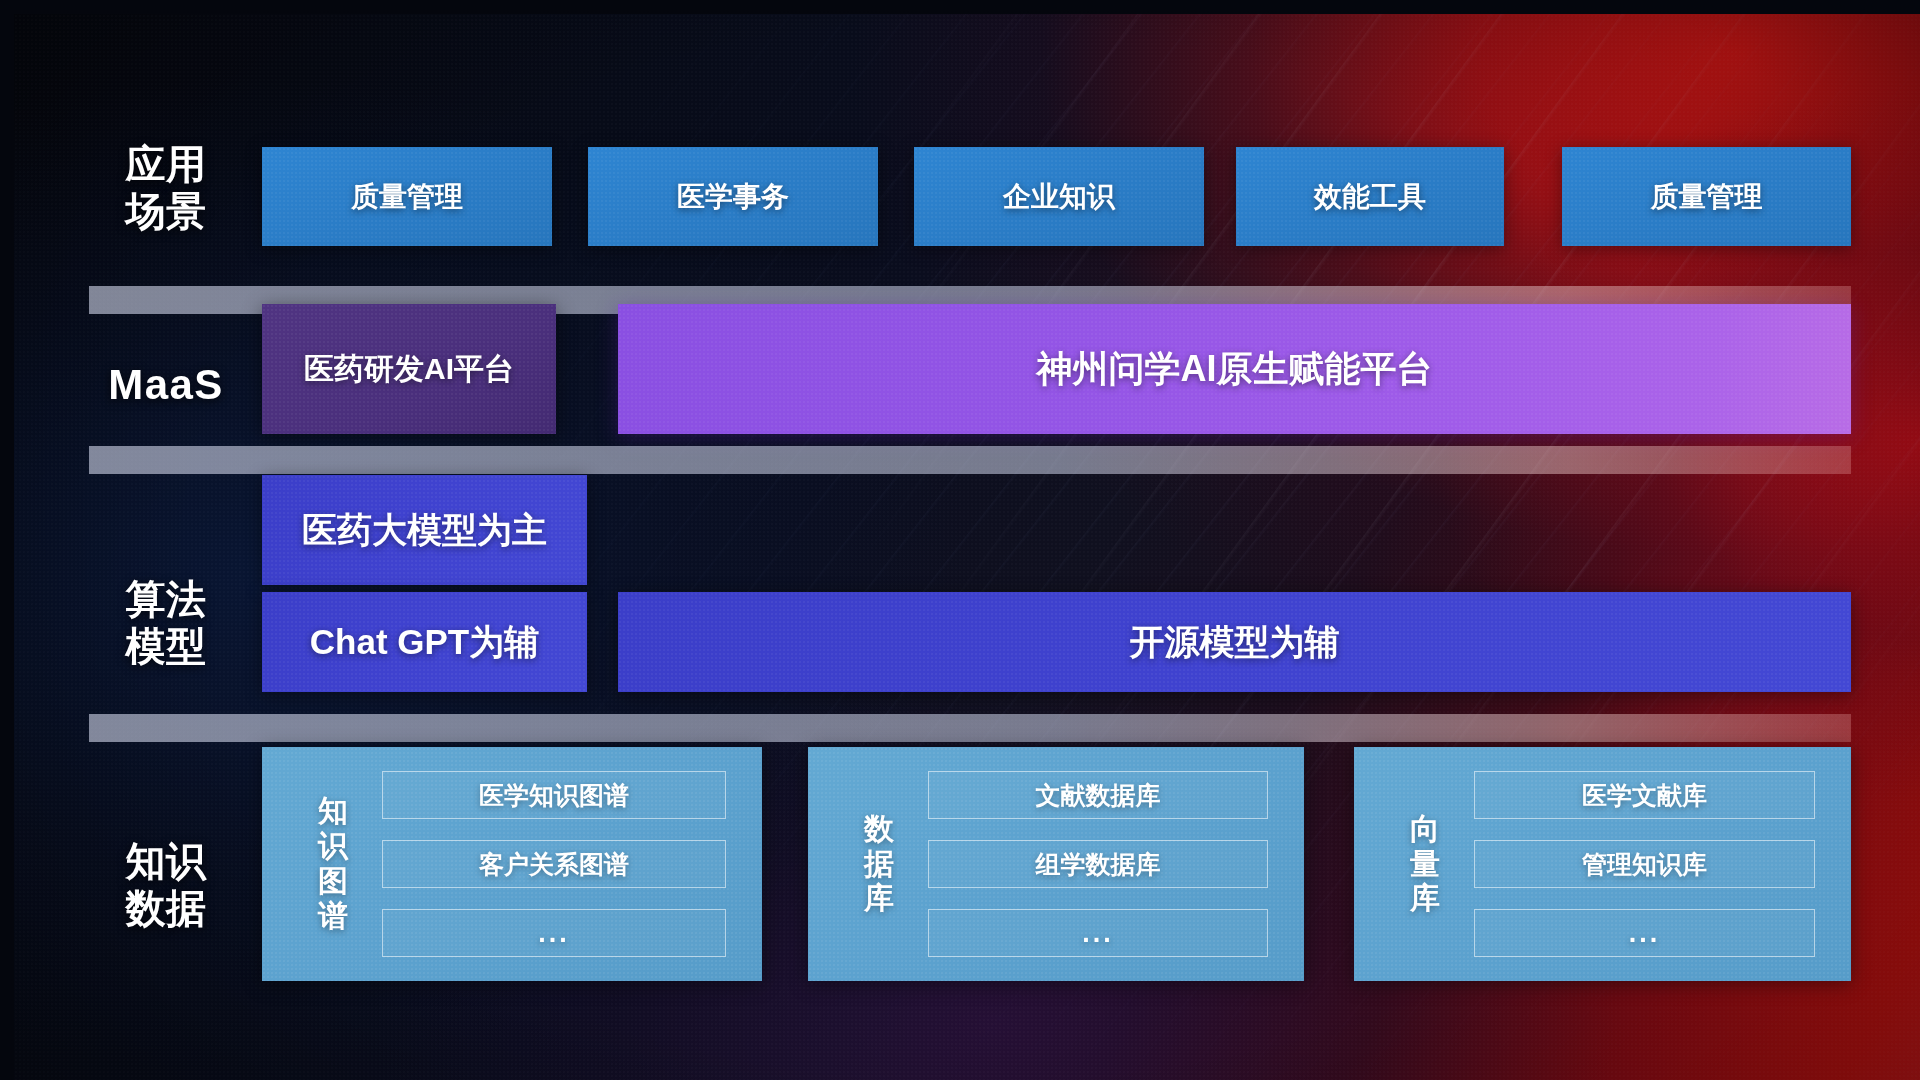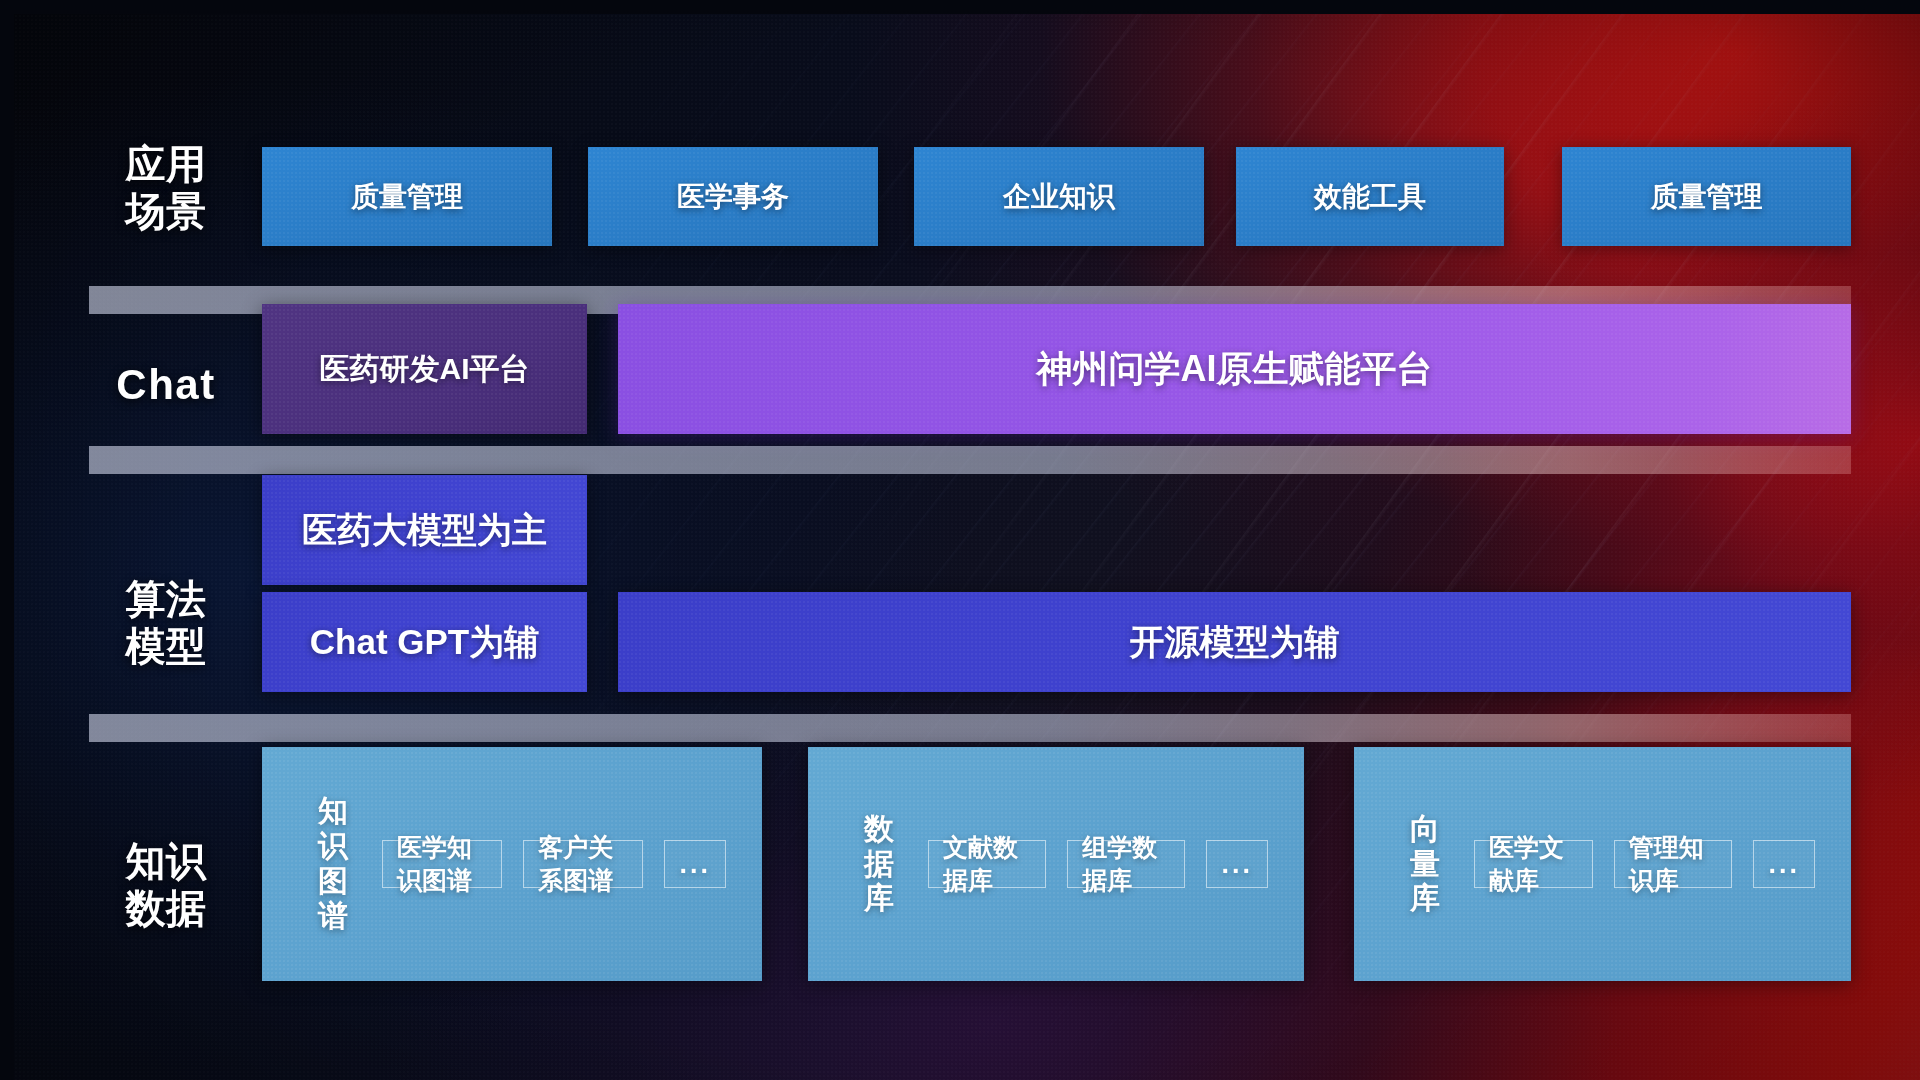--- a/index.html
+++ b/index.html
@@ -146,21 +146,21 @@
   .scn {
     top:133px; height:99px;
     font-size:28px;
     background:linear-gradient(160deg,#2e85d2 0%,#2a7cc6 55%,#2776bd 100%);
     box-shadow:0 3px 16px rgba(0,0,0,0.38);
   }
 
   
   .maas-left {
     top:290px; height:130px;
-    left:248px; width:325px;
+    left:248px; width:294px;
     font-size:30px;
     background:linear-gradient(150deg,#503482 0%,#4a2f7c 60%,#432a72 100%);
     box-shadow:0 3px 18px rgba(0,0,0,0.42);
   }
   .maas-right {
     top:290px; height:130px;
     left:604px; width:1233px;
     font-size:36px;
     background:linear-gradient(100deg,#8a4fe2 0%,#9455e6 38%,#a05ce9 68%,#ab63e9 88%,#b86ce6 100%);
     box-shadow:0 3px 20px rgba(90,30,160,0.35);
@@ -204,21 +204,21 @@
     font-weight:700;
     line-height:1.16;
     text-align:center;
     text-shadow:0 2px 6px rgba(0,0,0,0.35);
     white-space:pre-line;
   }
   .kpanel-items {
     position:relative; z-index:2;
     flex:1 1 auto;
     display:flex;
-    flex-direction:row;
+    flex-direction:column;
     gap:21px;
     padding:16px 22px 16px 10px;
   }
   .kitem {
     height:48px;
     border:1px solid rgba(255,255,255,0.55);
     display:flex;
     align-items:center;
     justify-content:center;
     color:#ffffff;
@@ -258,21 +258,21 @@
   </div>
   <div class="box scn" style="left:1222px;width:268px;">
     <span>效能工具</span>
   </div>
   <div class="box scn" style="left:1548px;width:289px;">
     <span>质量管理</span>
   </div>
 
   <div class="divider" style="top:272px;"></div>
 
-  <div class="label latin" style="top:332px;">Chat</div>
+  <div class="label latin" style="top:332px;">MaaS</div>
 
   <div class="box maas-left">
     <span>医药研发AI平台</span>
   </div>
   <div class="box maas-right">
     <span>神州问学AI原生赋能平台</span>
   </div>
 
   <div class="divider" style="top:432px;"></div>
 

